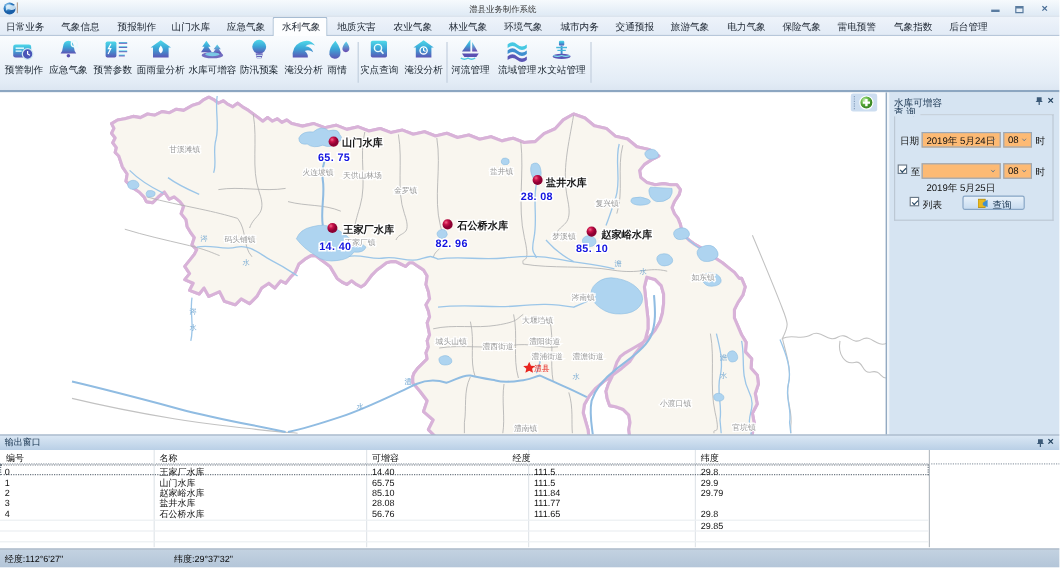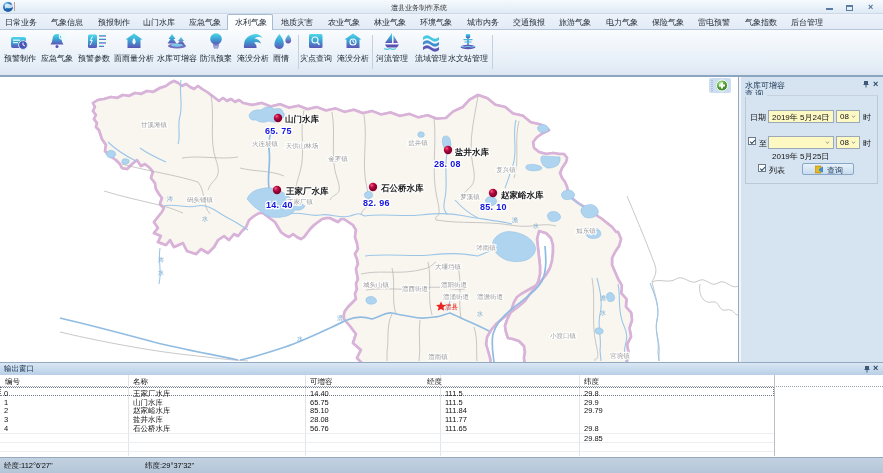--- a/index.html
+++ b/index.html
@@ -13,21 +13,21 @@
 #toolbar{left:0;top:30px;width:883px;height:47px;background:linear-gradient(#fafcfe,#e3ecf6 85%,#dce6f2);border-bottom:2px solid #8ca6c1;}
 .tsep{position:absolute;top:35px;width:1px;height:34px;background:#c3d0de;}
 .tlabel{position:absolute;top:53px;font-size:8px;color:#17222d;text-align:center;width:70px;}
 #mapbox{left:0;top:77px;width:739px;height:285px;background:#fff;}
 #splitter{left:738px;top:77px;width:3px;height:285px;background:linear-gradient(90deg,#93aac2 1px,#f2f6fa 1px);}
 #panel{left:741px;top:77px;width:142px;height:285px;background:#d6e4f2;}
 #outbar{left:0;top:362px;width:883px;height:13px;background:linear-gradient(#dae7f4,#b9cfe6);border-top:1px solid #93a9c0;}
 #outtable{left:0;top:375px;width:883px;height:82px;background:#fff;}
 #statusbar{left:0;top:457px;width:883px;height:16px;background:linear-gradient(#c3d2e1,#b3c5d8);border-top:1px solid #96a8bb;}
 .cell{position:absolute;font-size:7.5px;color:#111;}
-.combo{position:absolute;background:#fef9c3;border:1px solid #9aa8b8;font-size:8px;color:#111;}
+.combo{position:absolute;background:#fdba74;border:1px solid #9aa8b8;font-size:8px;color:#111;}
 .carrow{position:absolute;right:3px;top:4px;width:5px;height:3px;}
 .cb{position:absolute;width:8px;height:8px;background:#fff;border:1px solid #6a7a8a;}
 .cbt{position:absolute;left:1.2px;top:1.5px;width:4.5px;height:2.5px;border-left:1.2px solid #2a4a66;border-bottom:1.2px solid #2a4a66;transform:rotate(-45deg);}
 </style></head>
 <body>
 <div class="abs" id="titlebar"></div>
 <svg class="abs" style="left:2px;top:1px" width="14" height="12" viewBox="0 0 14 12">
 <defs>
       <radialGradient id="gl" cx="35%" cy="30%">
         <stop offset="0%" stop-color="#cfe8f8"></stop>

